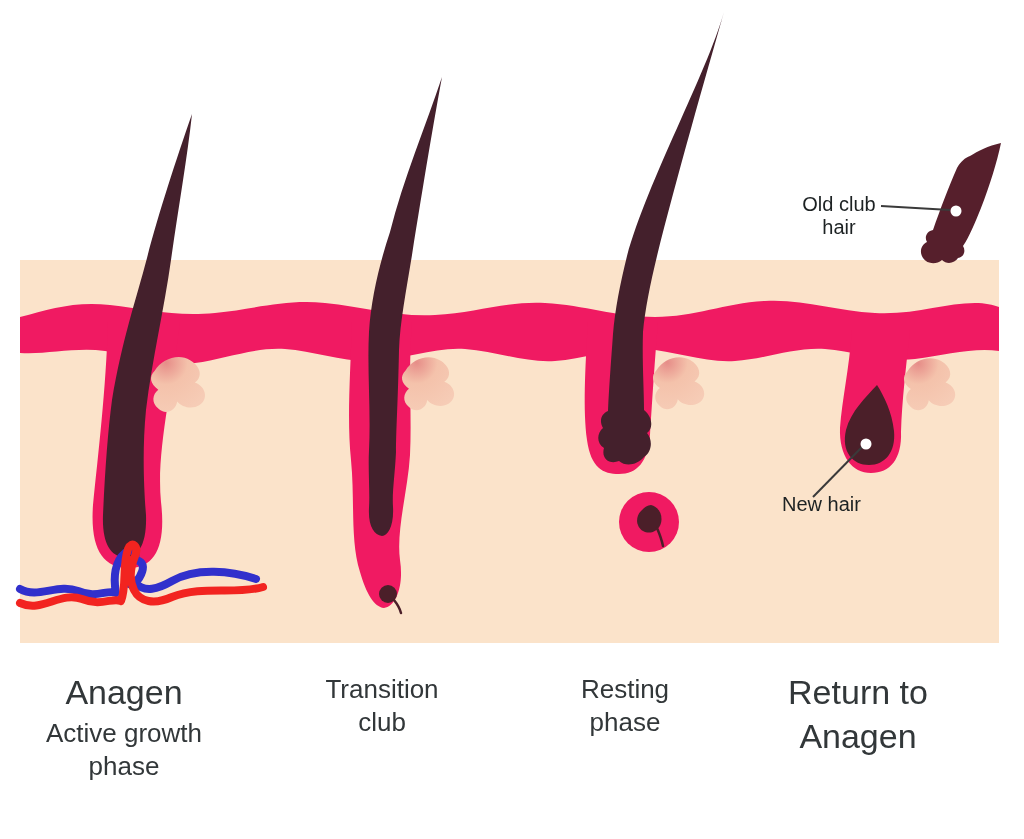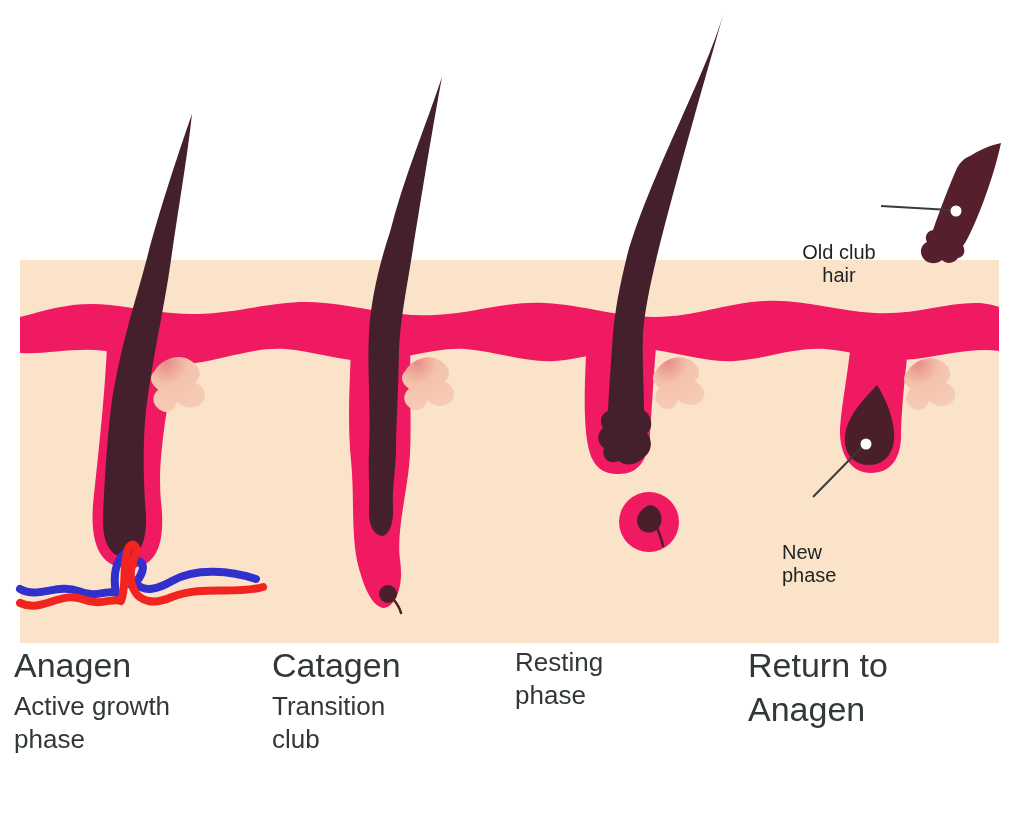--- a/index.html
+++ b/index.html
@@ -39,28 +39,27 @@
   .pointer{stroke:var(--pointer_line);stroke-width:2;fill:none;}
   .dot{fill:var(--marker_dot);}
   .papilla-tail{stroke:var(--bulb_dark);stroke-width:2.5;fill:none;stroke-linecap:round;}
 
   .annotation{
     position:absolute;
     color:var(--annotation_text);
     font-size:20px;line-height:23px;
     text-align:center;
     white-space:pre-line;
-    margin-top:48px;
   }
   .annotation.old-club{left:795px;top:193px;width:88px;}
   .annotation.new-hair{left:778px;top:493px;width:96px;text-align:left;padding-left:4px;}
 
   .phase-label{
-    position:absolute;top:643px;width:220px;
-    text-align:left;color:var(--label_text);
+    position:absolute;top:670px;width:220px;
+    text-align:center;color:var(--label_text);
   }
   .phase-name{
     font-size:34px;line-height:44px;font-weight:400;
     white-space:pre-line;
   }
   .phase-desc{
     font-size:26px;line-height:33px;margin-top:3px;
     white-space:pre-line;
   }
   .phase-label.p1{left:14px;}
@@ -155,29 +154,28 @@
          C940,210 949,186 957,168 C961,161 965,158 970,156 Z"></path>
 
     <path class="pointer" d="M881,206 L950,210"></path>
     <circle class="dot" cx="956" cy="211" r="5.5"></circle>
     <path class="pointer" d="M813,497 L862,447"></path>
     <circle class="dot" cx="866" cy="444" r="5.5"></circle>
   </svg>
 
   <div class="annotation old-club">Old club
 hair</div>
-  <div class="annotation new-hair">New phase</div>
+  <div class="annotation new-hair">New hair</div>
 
   <div class="phase-label p1">
     <div class="phase-name">Anagen</div>
     <div class="phase-desc">Active growth
 phase</div>
   </div>
   <div class="phase-label p2">
-    <div class="phase-name">Catagen</div>
     <div class="phase-desc">Transition
 club</div>
   </div>
   <div class="phase-label p3">
     <div class="phase-desc">Resting
 phase</div>
   </div>
   <div class="phase-label p4">
     <div class="phase-name">Return to
 Anagen</div>

